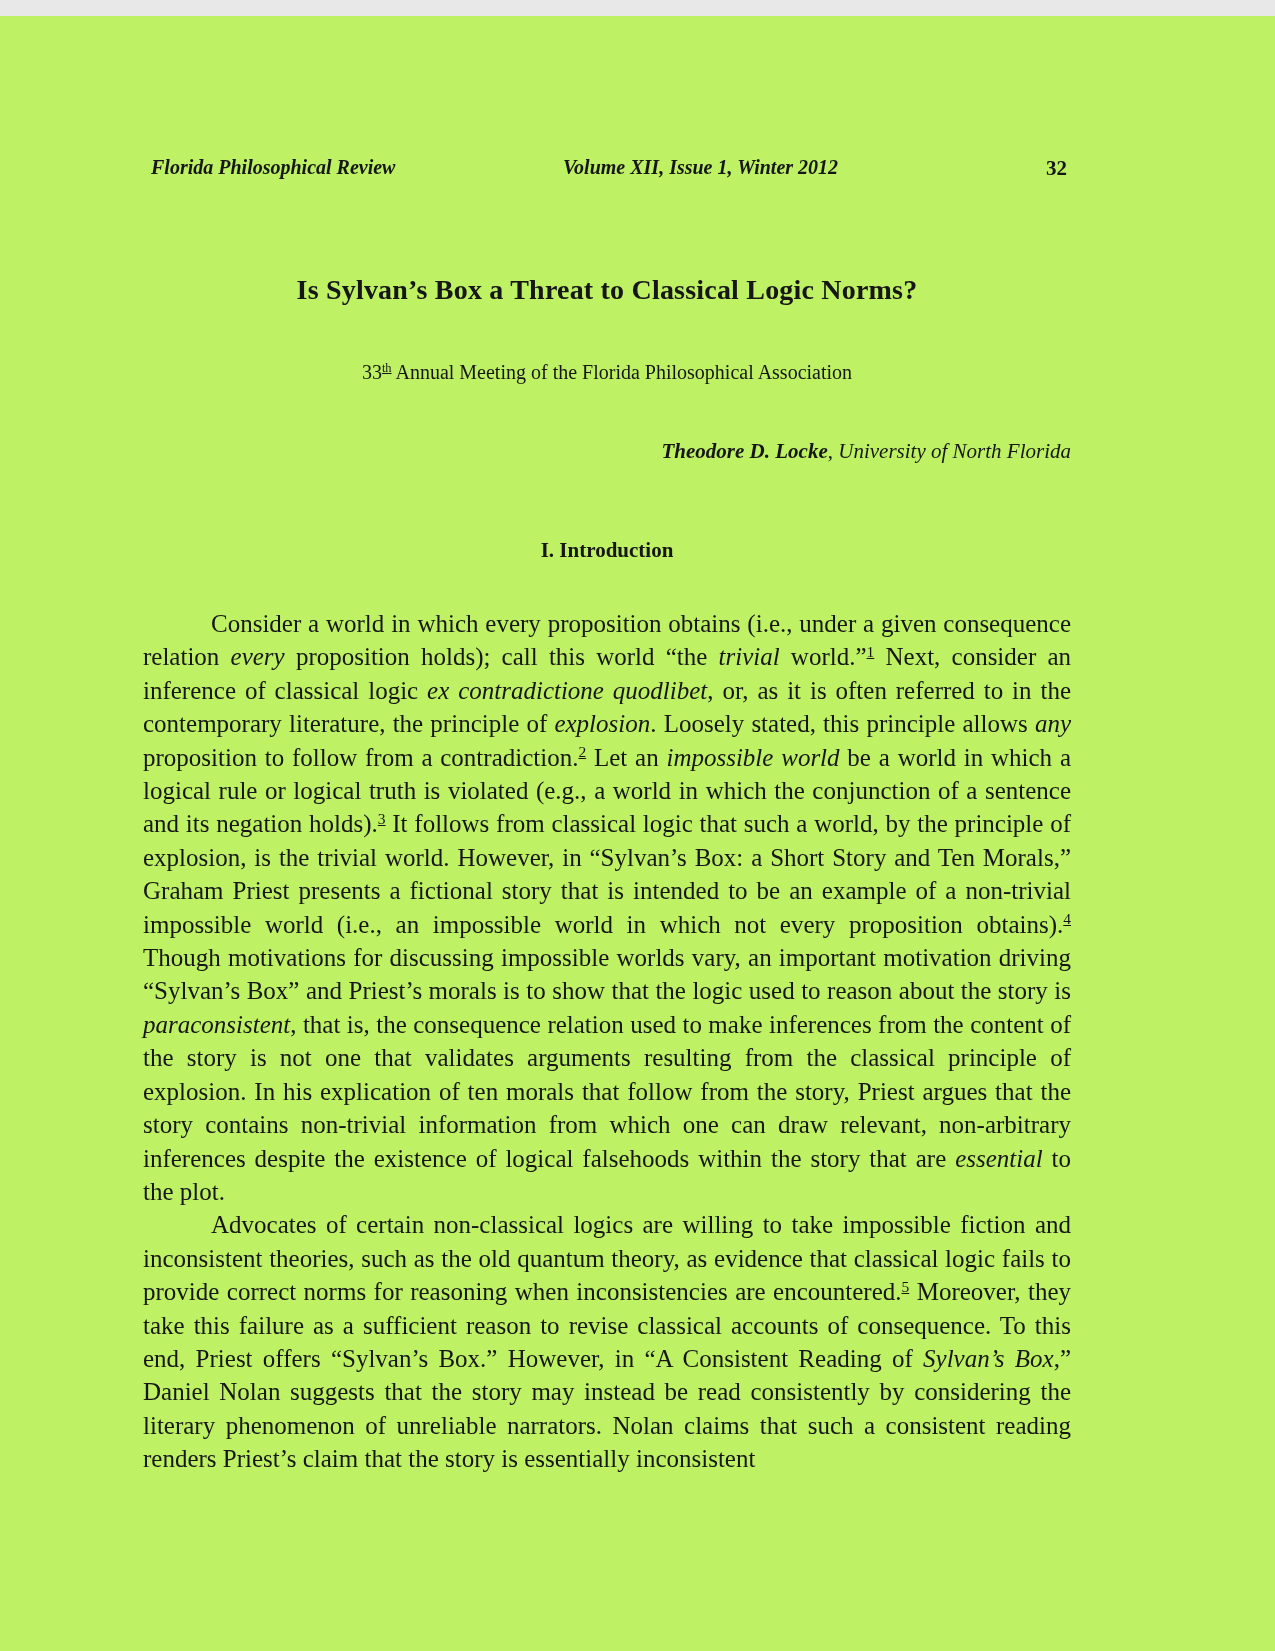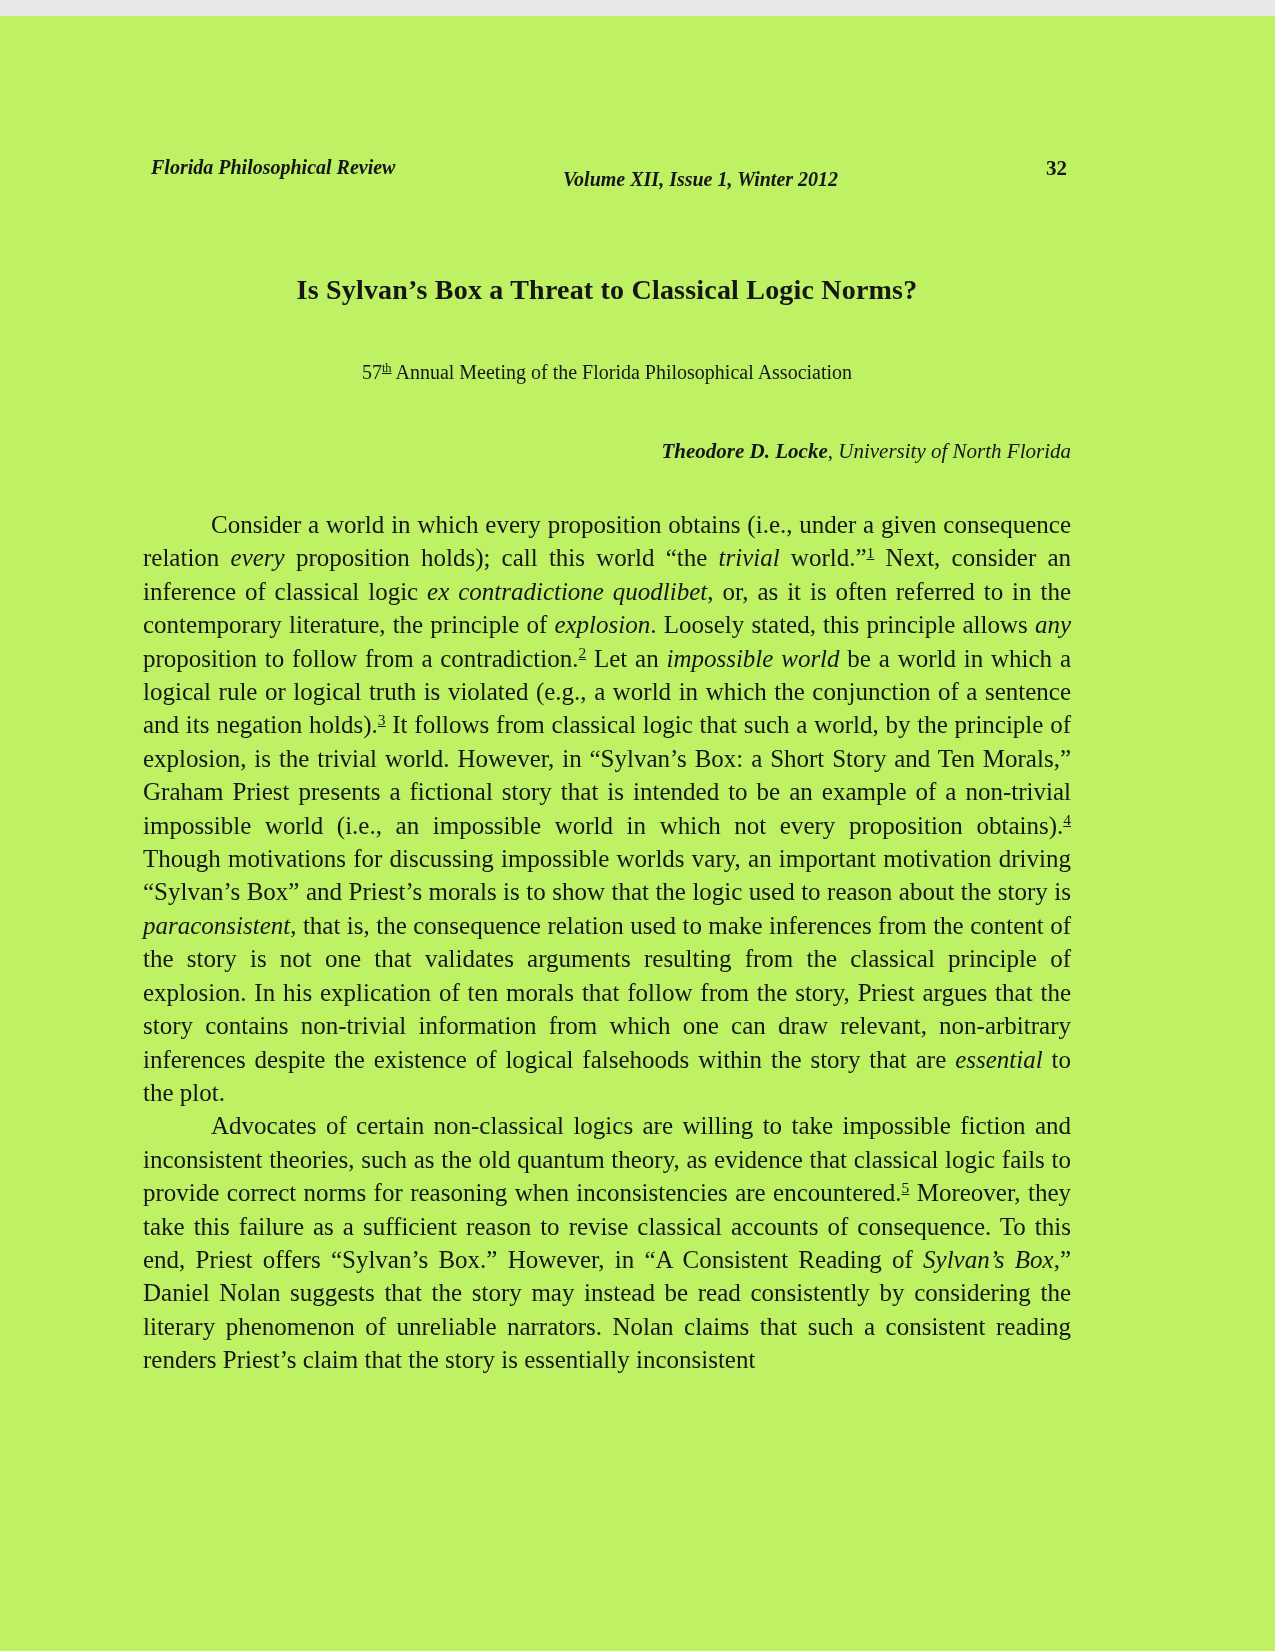--- a/index.html
+++ b/index.html
@@ -20,21 +20,21 @@
   }
   .running-header {
     position: relative;
     padding-top: 140px;
     height: 30px;
     font-size: 20px;
     font-weight: bold;
     font-style: italic;
   }
   .running-header .journal  { position: absolute; left: 8px; top: 140px; white-space: nowrap; }
-  .running-header .volume   { position: absolute; left: 420px; top: 152px; white-space: nowrap; }
+  .running-header .volume   { position: absolute; left: 420px; top: 140px; white-space: nowrap; }
   .running-header .pagenum  { position: absolute; right: 4px; top: 140px; font-style: normal; font-weight: bold; font-size: 21px; }
   .paper-title {
     margin-top: 88px;
     text-align: center;
     font-size: 28px;
     font-weight: bold;
     letter-spacing: 0.2px;
   }
   .award-block {
     margin-top: 50px;
@@ -83,27 +83,28 @@
 
     <div class="running-header">
       <span class="journal">Florida Philosophical Review</span>
       <span class="volume">Volume XII, Issue 1, Winter 2012</span>
       <span class="pagenum">32</span>
     </div>
 
     <div class="paper-title">Is Sylvan’s Box a Threat to Classical Logic Norms?</div>
 
     <div class="award-block">
-      <div><span>57</span><sup>th</sup><span> Annual Meeting of the Florida Philosophical Association</span></div>
+      <div><span>33</span><sup>th</sup><span> Annual Meeting of the Florida Philosophical Association</span></div>
     </div>
 
     <div class="byline">
       <span class="author">Theodore D. Locke</span><span>, </span><span class="affiliation">University of North Florida</span>
     </div>
 
+    <div class="section-heading">I. Introduction</div>
 
     <div class="body-text">
       <p><span>Consider a world in which every proposition obtains (i.e., under a given consequence relation </span><em>every</em><span> proposition holds); call this world “the </span><em>trivial</em><span> world.”</span><sup>1</sup><span> Next, consider an inference of classical logic </span><em>ex contradictione quodlibet</em><span>, or, as it is often referred to in the contemporary literature, the principle of </span><em>explosion</em><span>. Loosely stated, this principle allows </span><em>any</em><span> proposition to follow from a contradiction.</span><sup>2</sup><span> Let an </span><em>impossible world</em><span> be a world in which a logical rule or logical truth is violated (e.g., a world in which the conjunction of a sentence and its negation holds).</span><sup>3</sup><span> It follows from classical logic that such a world, by the principle of explosion, is the trivial world. However, in “Sylvan’s Box: a Short Story and Ten Morals,” Graham Priest presents a fictional story that is intended to be an example of a non-trivial impossible world (i.e., an impossible world in which not every proposition obtains).</span><sup>4</sup><span> Though motivations for discussing impossible worlds vary, an important motivation driving “Sylvan’s Box” and Priest’s morals is to show that the logic used to reason about the story is </span><em>paraconsistent</em><span>, that is, the consequence relation used to make inferences from the content of the story is not one that validates arguments resulting from the classical principle of explosion. In his explication of ten morals that follow from the story, Priest argues that the story contains non-trivial information from which one can draw relevant, non-arbitrary inferences despite the existence of logical falsehoods within the story that are </span><em>essential</em><span> to the plot.</span></p>
       <p><span>Advocates of certain non-classical logics are willing to take impossible fiction and inconsistent theories, such as the old quantum theory, as evidence that classical logic fails to provide correct norms for reasoning when inconsistencies are encountered.</span><sup>5</sup><span> Moreover, they take this failure as a sufficient reason to revise classical accounts of consequence. To this end, Priest offers “Sylvan’s Box.” However, in “A Consistent Reading of </span><em>Sylvan’s Box</em><span>,” Daniel Nolan suggests that the story may instead be read consistently by considering the literary phenomenon of unreliable narrators. Nolan claims that such a consistent reading renders Priest’s claim that the story is essentially inconsistent</span></p>
     </div>
 
   </div>
 </div>
 
 </body></html>

